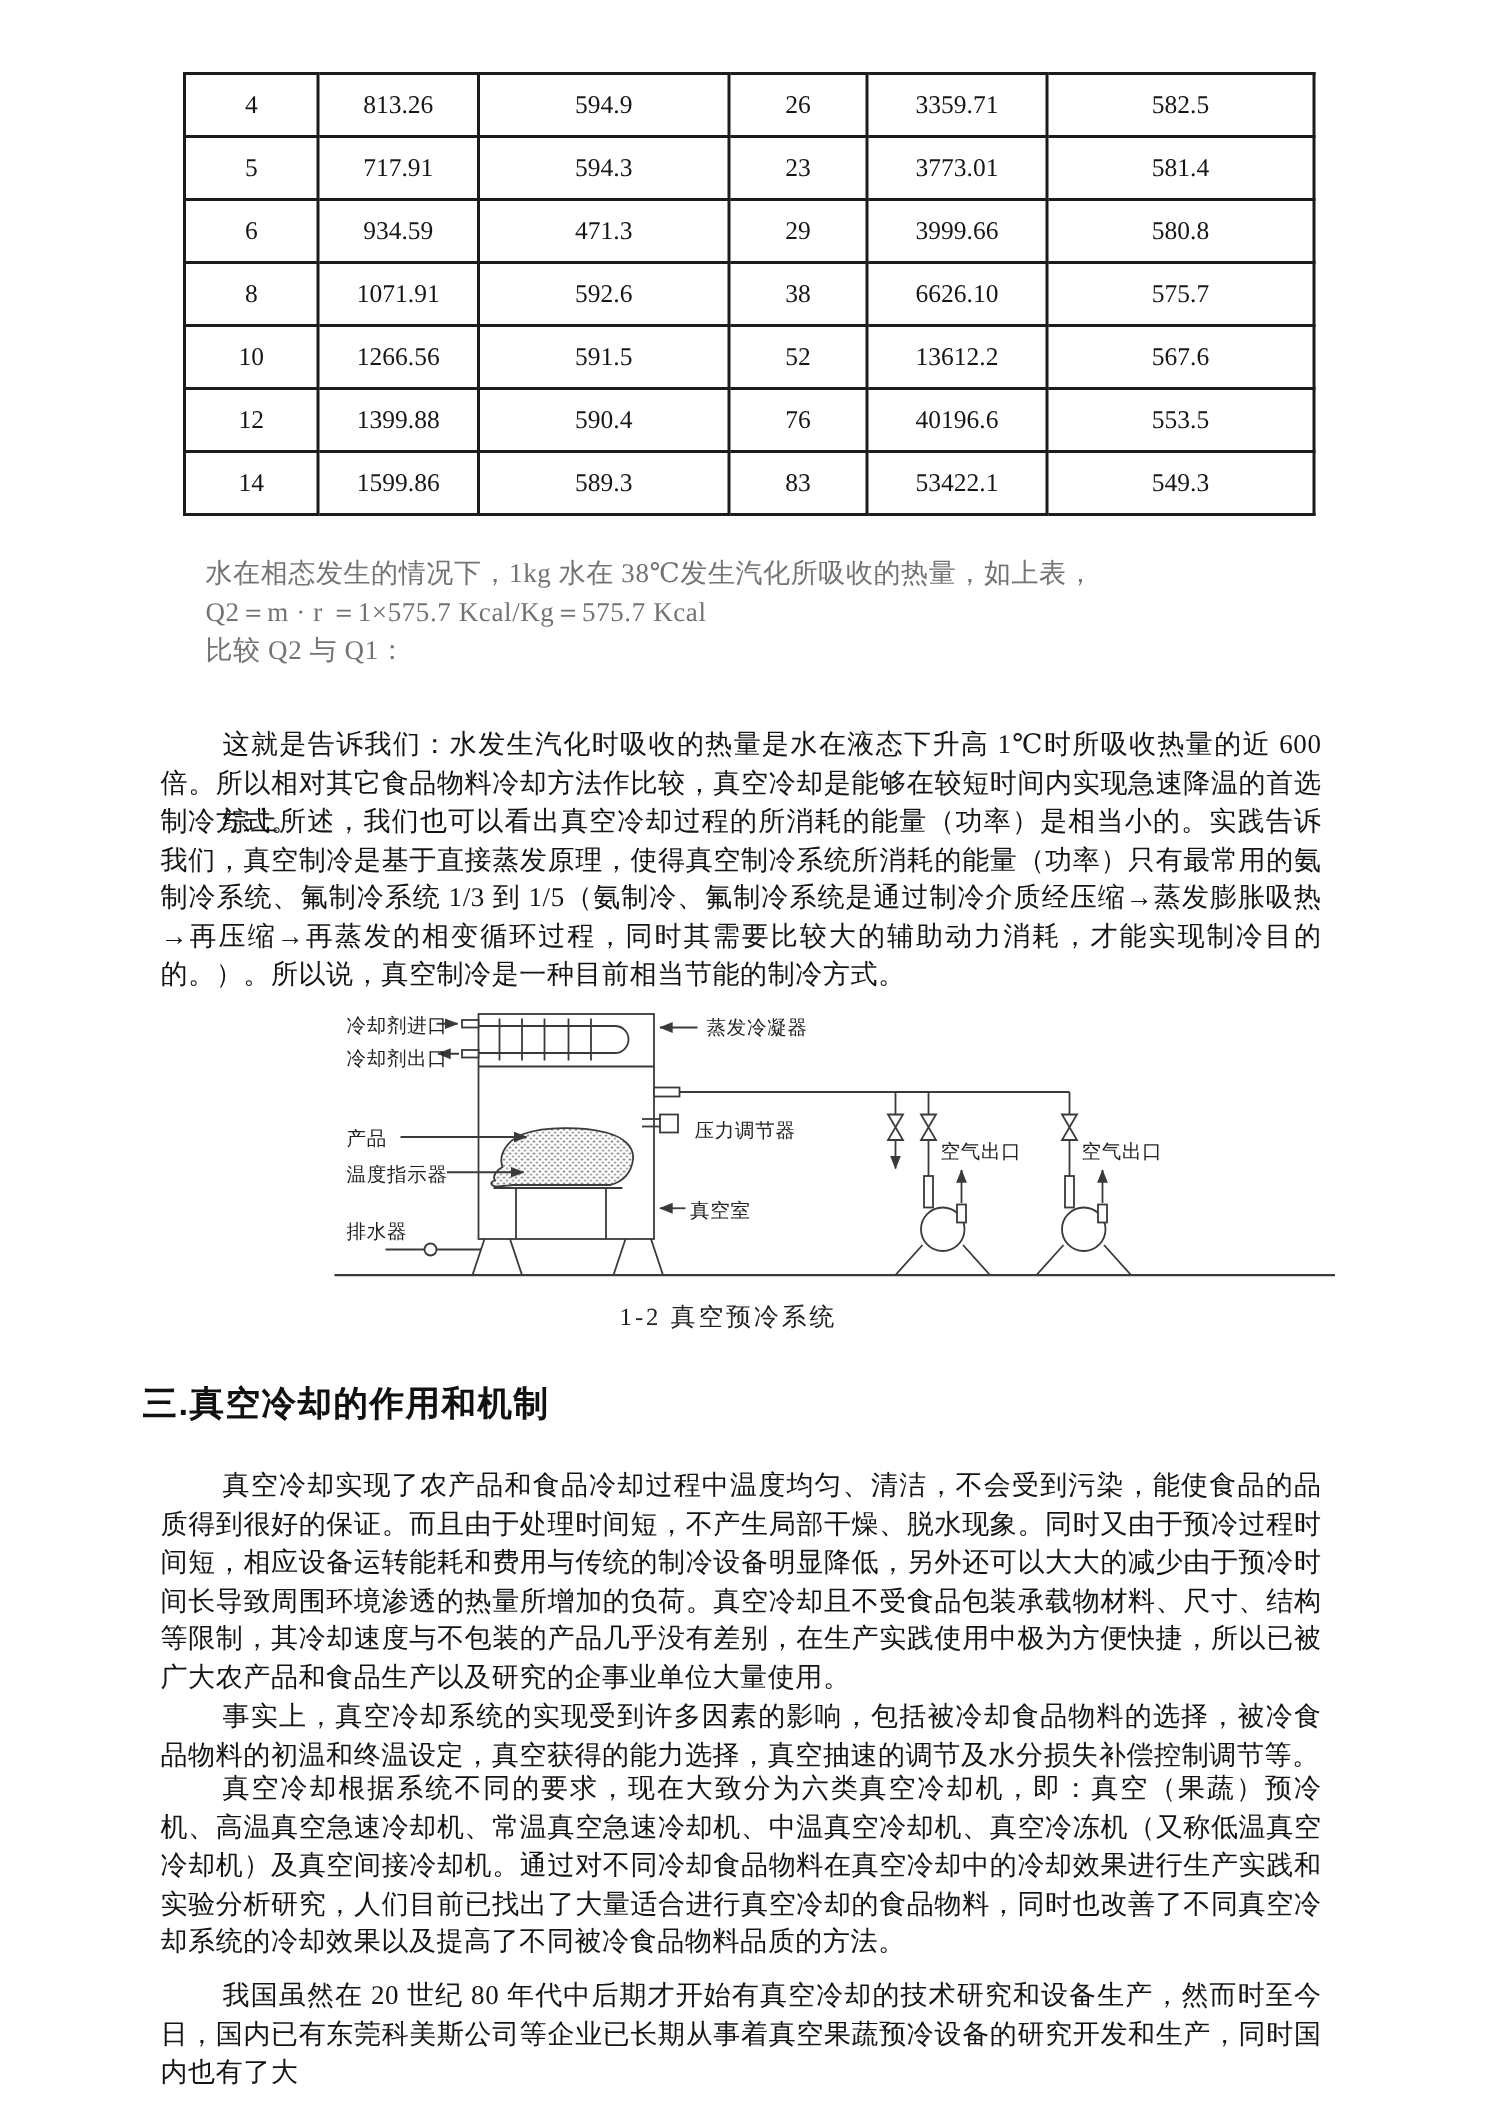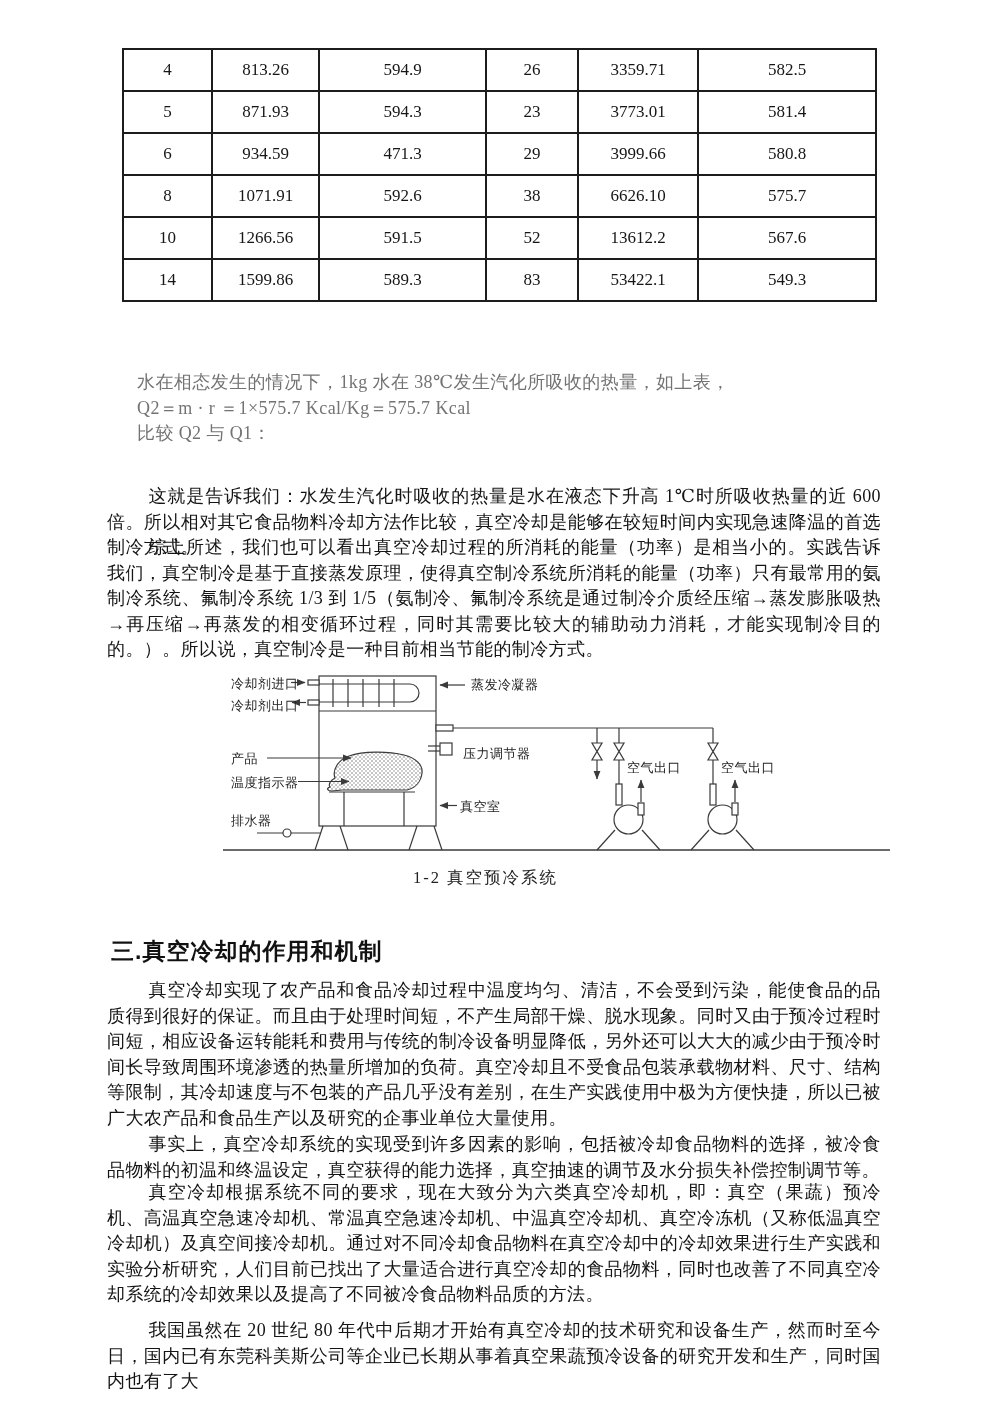--- a/index.html
+++ b/index.html
@@ -16,21 +16,21 @@
 
   
   .txt{position:absolute;left:95px;width:798px;font-size:18px;
        line-height:25.6px;letter-spacing:0.4px;color:#141414;
        text-align:justify;}
   .txt p{margin:12px;text-indent:2.3em;}
   .intro{position:absolute;left:137px;top:370px;width:760px;
          font-size:18px;line-height:25.6px;letter-spacing:0.4px;color:#737373;}
   .intro div{white-space:nowrap;}
 
-  .section-heading{position:absolute;left:95px;top:920px;margin:16px;
+  .section-heading{position:absolute;left:95px;top:920px;margin:0;
        font-family:"Liberation Sans","DejaVu Sans",sans-serif;
        font-size:23px;font-weight:bold;color:#111;letter-spacing:1px;}
 
   
   .diagram{position:absolute;left:195px;top:660px;}
   .diagram text{font-family:"Liberation Serif","DejaVu Serif",serif;
                 font-size:13px;fill:#222;letter-spacing:0.5px;}
   .diagram .caption{font-size:16.5px;letter-spacing:2px;}
   .diagram .ln{stroke:#3a3a3a;stroke-width:1.2;fill:none;}
   .diagram .thick{stroke-width:1.5;}
@@ -52,21 +52,21 @@
     <tr>
       <td>4</td>
       <td>813.26</td>
       <td>594.9</td>
       <td>26</td>
       <td>3359.71</td>
       <td>582.5</td>
     </tr>
     <tr>
       <td>5</td>
-      <td>871.93</td>
+      <td>717.91</td>
       <td>594.3</td>
       <td>23</td>
       <td>3773.01</td>
       <td>581.4</td>
     </tr>
     <tr>
       <td>6</td>
       <td>934.59</td>
       <td>471.3</td>
       <td>29</td>
@@ -81,20 +81,28 @@
       <td>6626.10</td>
       <td>575.7</td>
     </tr>
     <tr>
       <td>10</td>
       <td>1266.56</td>
       <td>591.5</td>
       <td>52</td>
       <td>13612.2</td>
       <td>567.6</td>
+    </tr>
+    <tr>
+      <td>12</td>
+      <td>1399.88</td>
+      <td>590.4</td>
+      <td>76</td>
+      <td>40196.6</td>
+      <td>553.5</td>
     </tr>
     <tr>
       <td>14</td>
       <td>1599.86</td>
       <td>589.3</td>
       <td>83</td>
       <td>53422.1</td>
       <td>549.3</td>
     </tr>
   </tbody>

